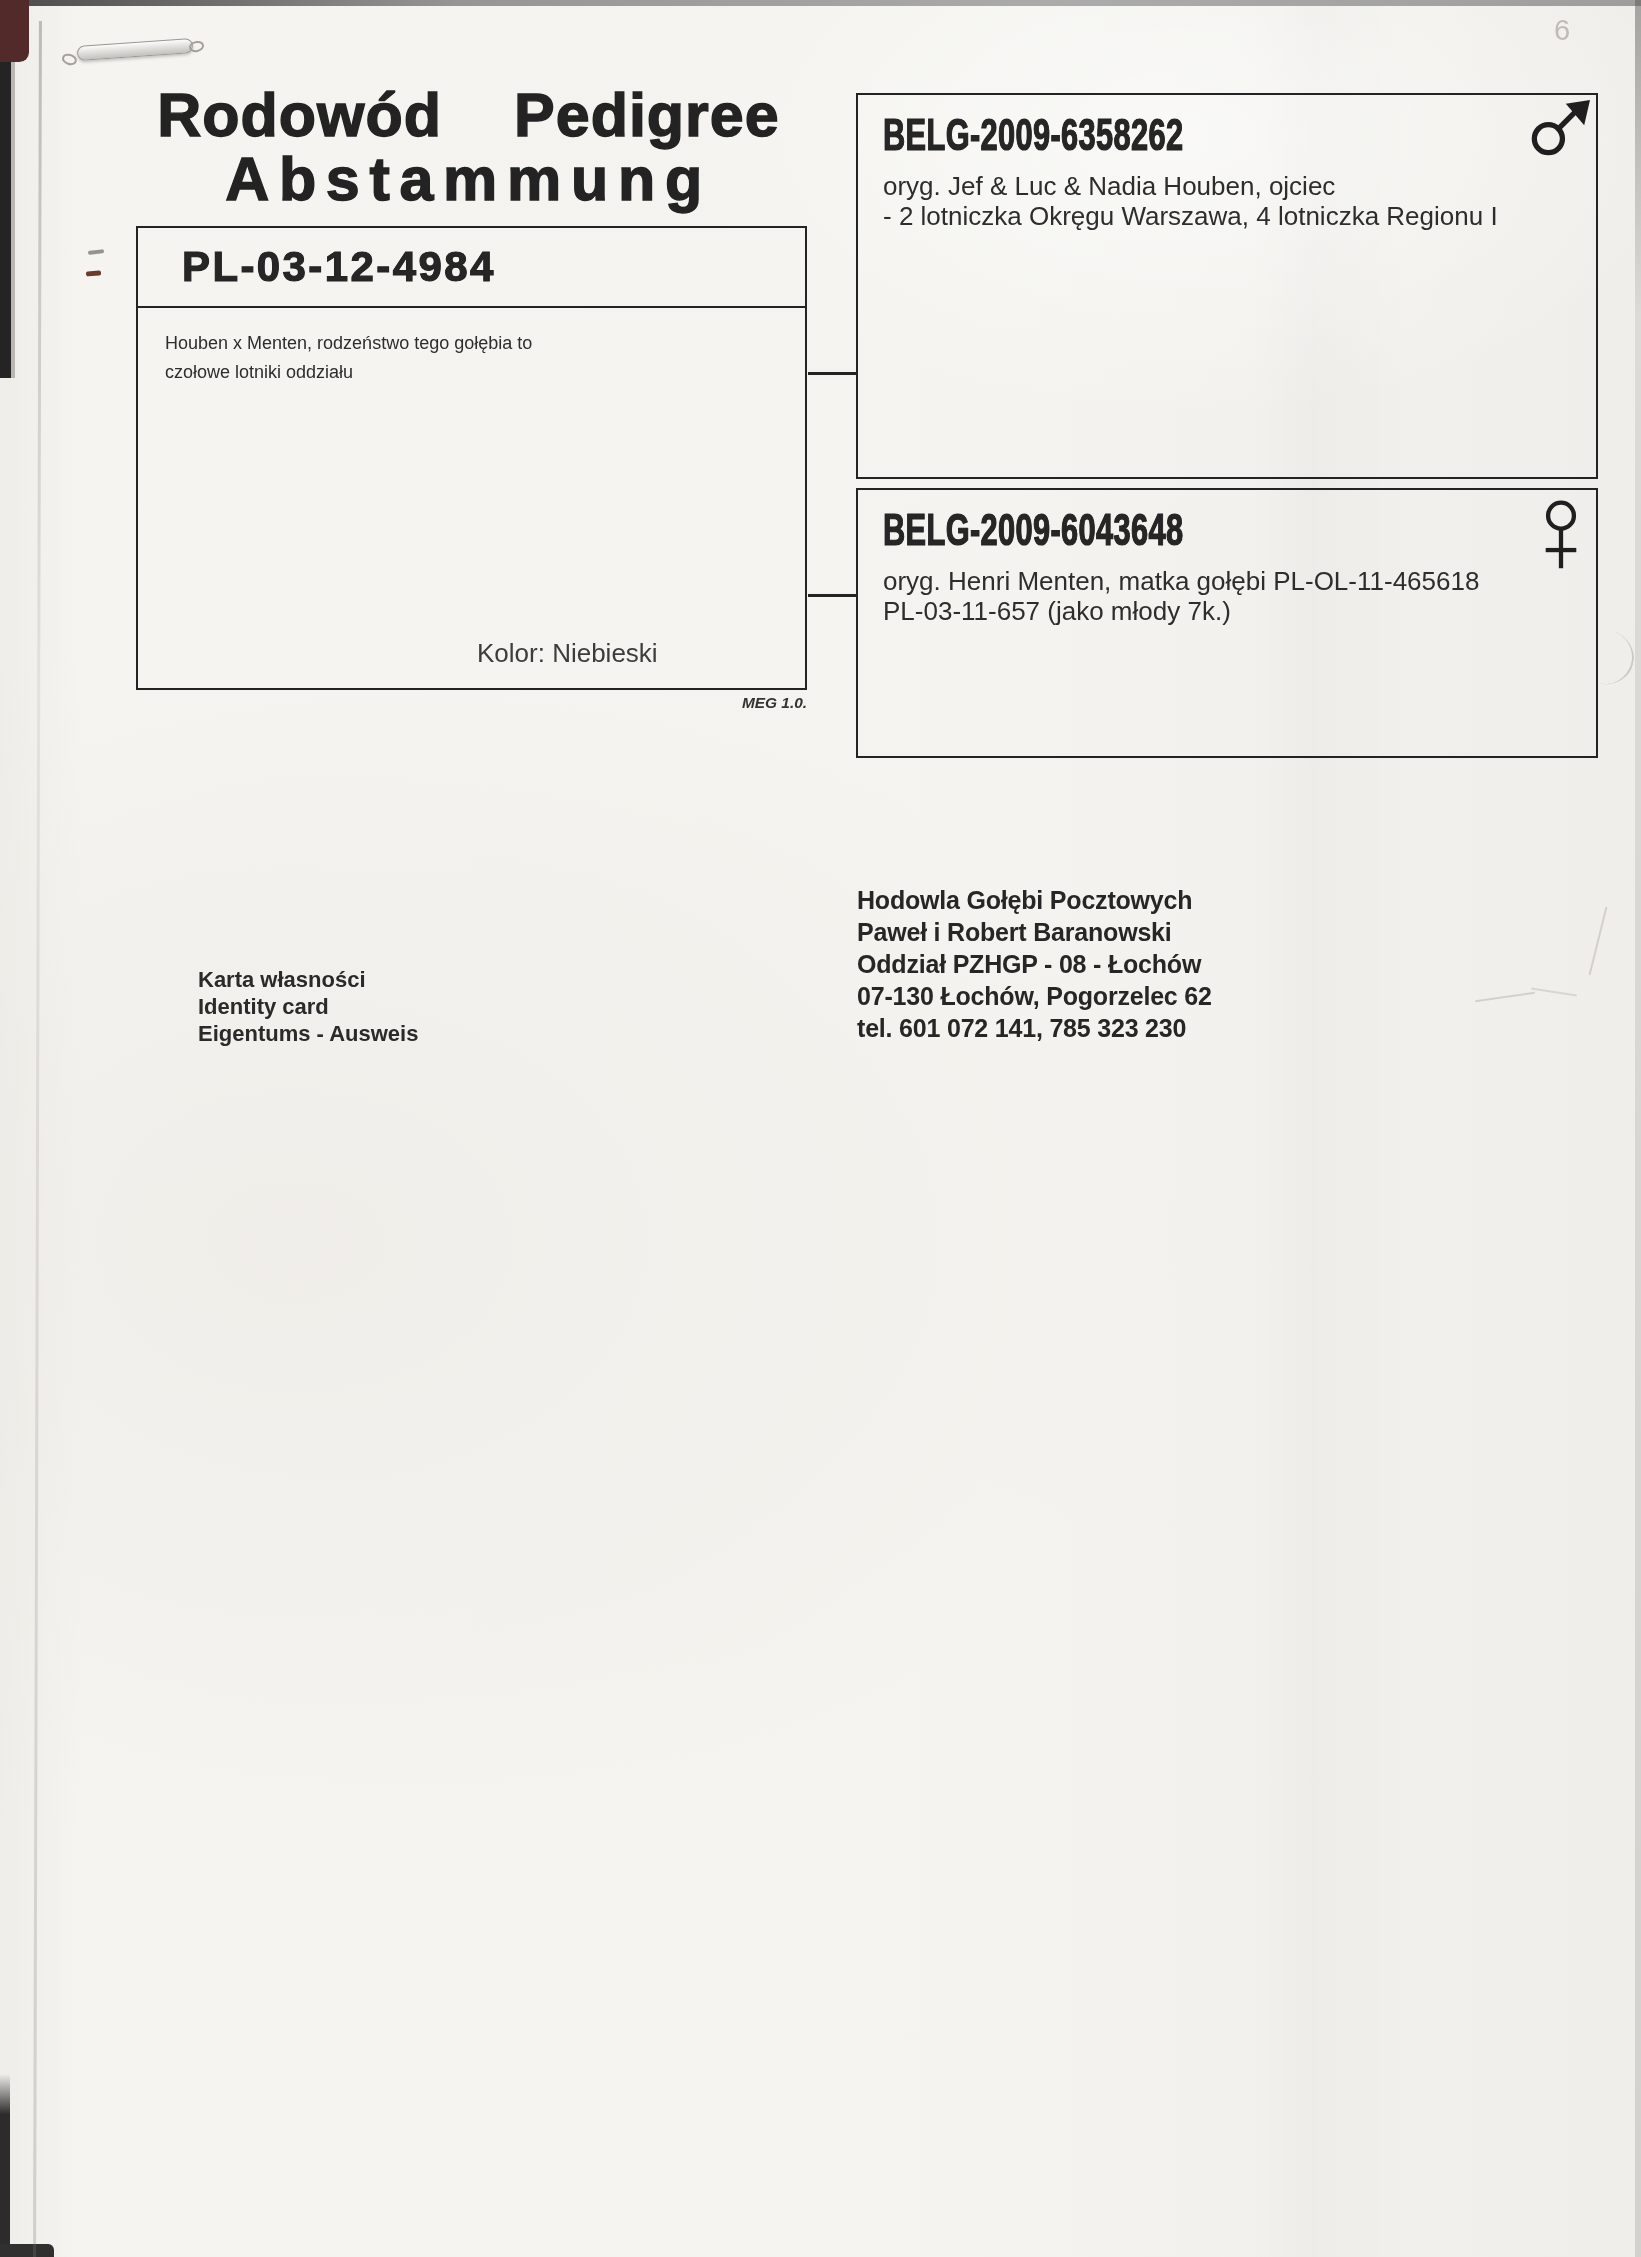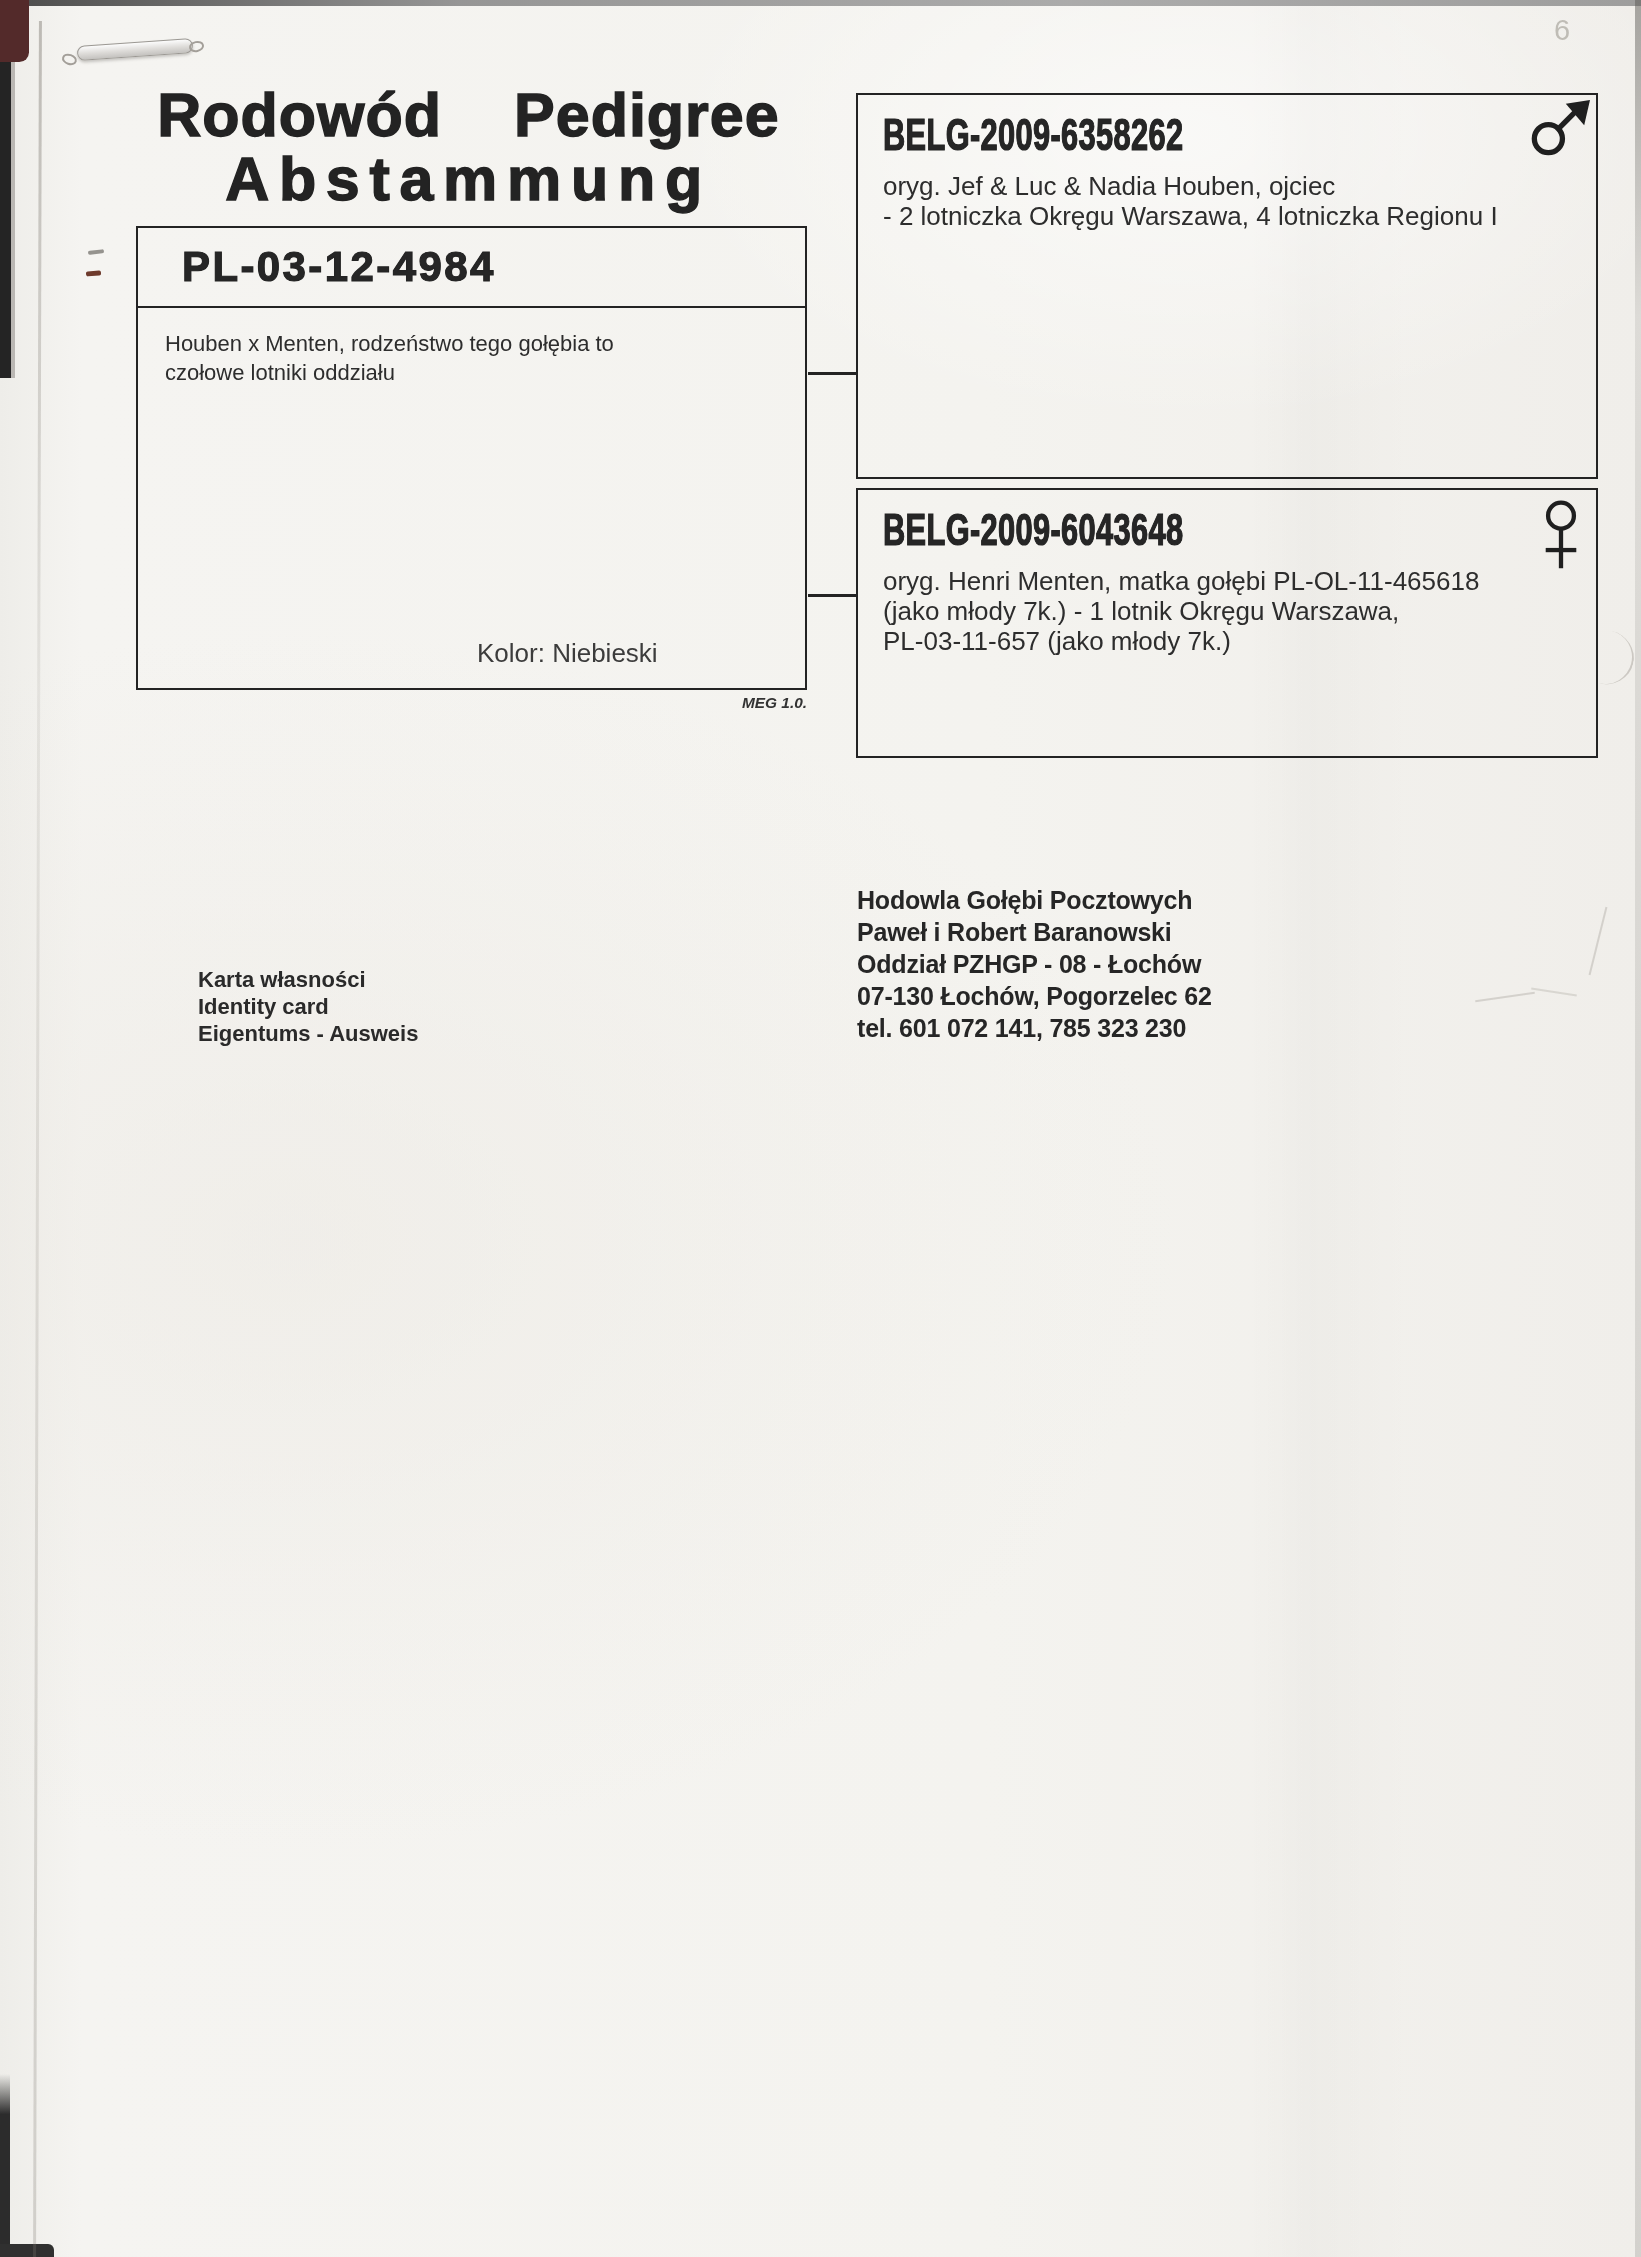--- a/index.html
+++ b/index.html
@@ -56,21 +56,21 @@
     font-weight:bold; color:#232323; -webkit-text-stroke:1.4px #232323; }
   .title-line1 { font-size:61px; line-height:64px; letter-spacing:1px; word-spacing:54px; white-space:nowrap; }
   .title-line2 { font-size:61px; line-height:64px; letter-spacing:9.7px; margin-top:0px; }
 
   
   .pbox { position:absolute; border:2.9px solid #232323; }
   .subject-box { left:136px; top:226px; width:671px; height:464px; }
   .subject-ring { height:80px; border-bottom:2.9px solid #232323; padding-left:44px;
     font-size:42px; font-weight:bold; line-height:77px; letter-spacing:2.4px;
     -webkit-text-stroke:1.1px #242424; white-space:nowrap; }
-  .subject-note { padding:21px 23px 0 27px; font-size:22px; line-height:29px; color:#2d2d2d; }
+  .subject-note { padding:21px 23px 0 27px; font-size:18px; line-height:29px; color:#2d2d2d; }
   .subject-color { position:absolute; left:339px; bottom:19px; font-size:26px; color:#3c3c3c; }
   .meg-mark { position:absolute; left:599px; top:694px; width:208px; text-align:right;
     font-size:15.4px; font-style:italic; font-weight:bold; color:#333; }
 
   .sire-box { left:856px; top:93px;  width:742px; height:386px; }
   .dam-box  { left:856px; top:488px; width:742px; height:270px; }
   .box-ring { display:inline-block; margin:14.5px 0 0 25px; font-size:44px; font-weight:bold;
     transform:scaleX(0.70); transform-origin:left center; white-space:nowrap;
     -webkit-text-stroke:1.2px #242424; letter-spacing:0.5px; }
   .box-lines { margin:11.6px 0 0 25px; font-size:26px; line-height:30px; color:#2d2d2d; }
@@ -151,21 +151,20 @@
     <span class="box-ring soft">BELG-2009-6043648</span>
     <span class="sex-icon">
       <svg width="44" height="83" viewBox="0 0 46 86">
         <circle cx="23" cy="17" r="13.5" fill="none" stroke="#1f1f1f" stroke-width="4.5"></circle>
         <line x1="23" y1="30.5" x2="23" y2="72" stroke="#1f1f1f" stroke-width="4.5"></line>
         <line x1="7" y1="53" x2="39" y2="53" stroke="#1f1f1f" stroke-width="4.5"></line>
       </svg>
     </span>
     <div class="box-lines">
       <div>oryg. Henri Menten, matka gołębi PL-OL-11-465618</div>
-      <div>(jako młody 7k.) - 1 lotnik Okręgu Warszawa,</div>
       <div>PL-03-11-657 (jako młody 7k.)</div>
     </div>
   </div>
 
   <div class="ownership-card">
     <div>Karta własności</div>
     <div>Identity card</div>
     <div>Eigentums - Ausweis</div>
   </div>
 

